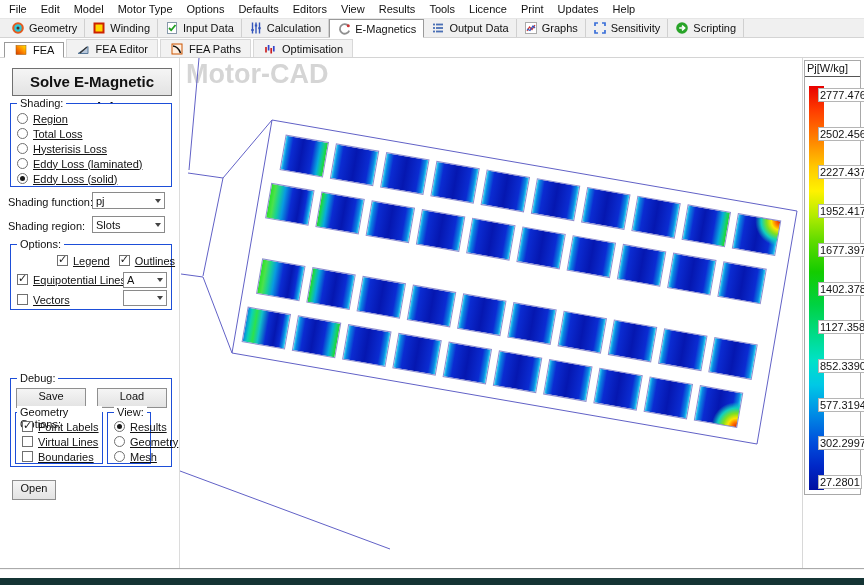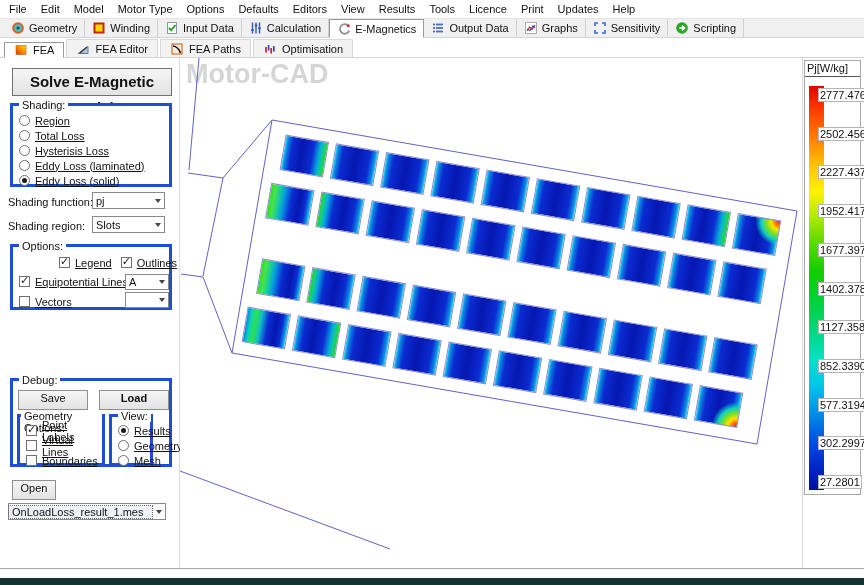--- a/index.html
+++ b/index.html
@@ -24,21 +24,21 @@
 
   
   #content { position:relative; height:510px; }
   #leftpanel { position:absolute; left:0; top:0; width:180px; height:510px; background:#fff; border-right:1px solid #dcdcdc; }
   #canvas { position:absolute; left:180px; top:0; width:622px; height:510px; background:#fff; overflow:hidden; }
   #legendpanel { position:absolute; left:802px; top:0; width:74px; height:510px; background:#fff; border-left:1px solid #d8d8d8; border-right:3px solid #e4e4e4; }
 
   
   .btn { background:linear-gradient(#f5f5f5,#e3e3e3); border:1px solid #8f8f8f; text-align:center; cursor:default; }
   #solve-btn { position:absolute; left:12px; top:10px; width:160px; height:28px; font-weight:bold; font-size:15px; line-height:26px; border-color:#707070; }
-  .group { position:absolute; border:3px solid #1d4ed8; background:#fff; }
+  .group { position:absolute; border:1px solid #1d4ed8; background:#fff; }
   .group > .gtitle { position:absolute; top:-7px; left:6px; background:#fff; padding:0 3px; }
   .rrow,.crow { position:relative; display:flex; align-items:center; gap:5px; height:13px; margin:2px 0 1px 6px;text-decoration:underline; }
   .rb { width:11px; height:11px; border:1px solid #707070; border-radius:50%; background:#fff; position:relative; flex:none; }
   .rb.on::after { content:""; position:absolute; left:2px; top:2px; width:5px; height:5px; border-radius:50%; background:#1a1a1a; }
   .cb { width:11px; height:11px; border:1px solid #707070; background:#fff; position:relative; flex:none; }
   .cb.on::after { content:"\2713"; position:absolute; left:0px; top:-3px; font-size:11px; font-weight:bold; color:#1a1a1a; }
   .combo { position:absolute; height:17px; background:#fff; border:1px solid #8a8a8a; display:flex; align-items:center; }
   .combo .cval { flex:1; padding-left:3px; overflow:hidden; white-space:nowrap; }
   .combo .carw { width:13px; display:flex; justify-content:center; }
   .combo .carw::after { content:""; border-left:3.5px solid transparent; border-right:3.5px solid transparent; border-top:4px solid #444; }
@@ -319,21 +319,21 @@
       <div class="combo" style="left:112px;top:45px;width:44px;height:16px;">
         <span class="cval"></span>
         <span class="carw"></span>
       </div>
     </div>
 
 
     <div class="group" style="left:10px;top:320px;width:162px;height:89px;">
       <span class="gtitle">Debug:</span>
       <div class="btn smallbtn" style="left:5px;top:9px;width:70px;">Save</div>
-      <div class="btn smallbtn" style="left:86px;top:9px;width:70px;font-weight:bold;">Load</div>
+      <div class="btn smallbtn" style="left:86px;top:9px;width:70px;">Load</div>
       <div class="group" style="left:4px;top:33px;width:88px;height:52px;">
         <span class="gtitle" style="left:1px;">Geometry Options:</span>
         <div id="geo-opts" style="padding-top:5px;">
             <div class="crow">
               <span class="cb on"></span>
               <span>Point Labels</span>
             </div>
             <div class="crow">
               <span class="cb"></span>
               <span>Virtual Lines</span>
@@ -358,24 +358,20 @@
             <div class="rrow">
               <span class="rb"></span>
               <span>Mesh</span>
             </div>
           </div>
       </div>
     </div>
 
     <div class="btn smallbtn" style="left:12px;top:422px;width:44px;">Open</div>
 
-    <div class="combo" style="left:8px;top:445px;width:158px;">
-      <span class="cval" style="outline:1px dotted #666;background:#eef2f8;">OnLoadLoss_result_1.mes</span>
-      <span class="carw"></span>
-    </div>
   </div>
 
   <div id="canvas">
     <div id="watermark">Motor-CAD</div>
     <svg id="outline-svg" width="622" height="510">
       <g fill="none" stroke="#5050c0" stroke-width="1" opacity="0.9">
         <polyline points="92,62 617,153 577,386 52,295 92,62"></polyline>
         <polyline points="19,0 9,112"></polyline>
         <polyline points="8,115 43,120"></polyline>
         <polyline points="92,62 43,120 23,218"></polyline>

